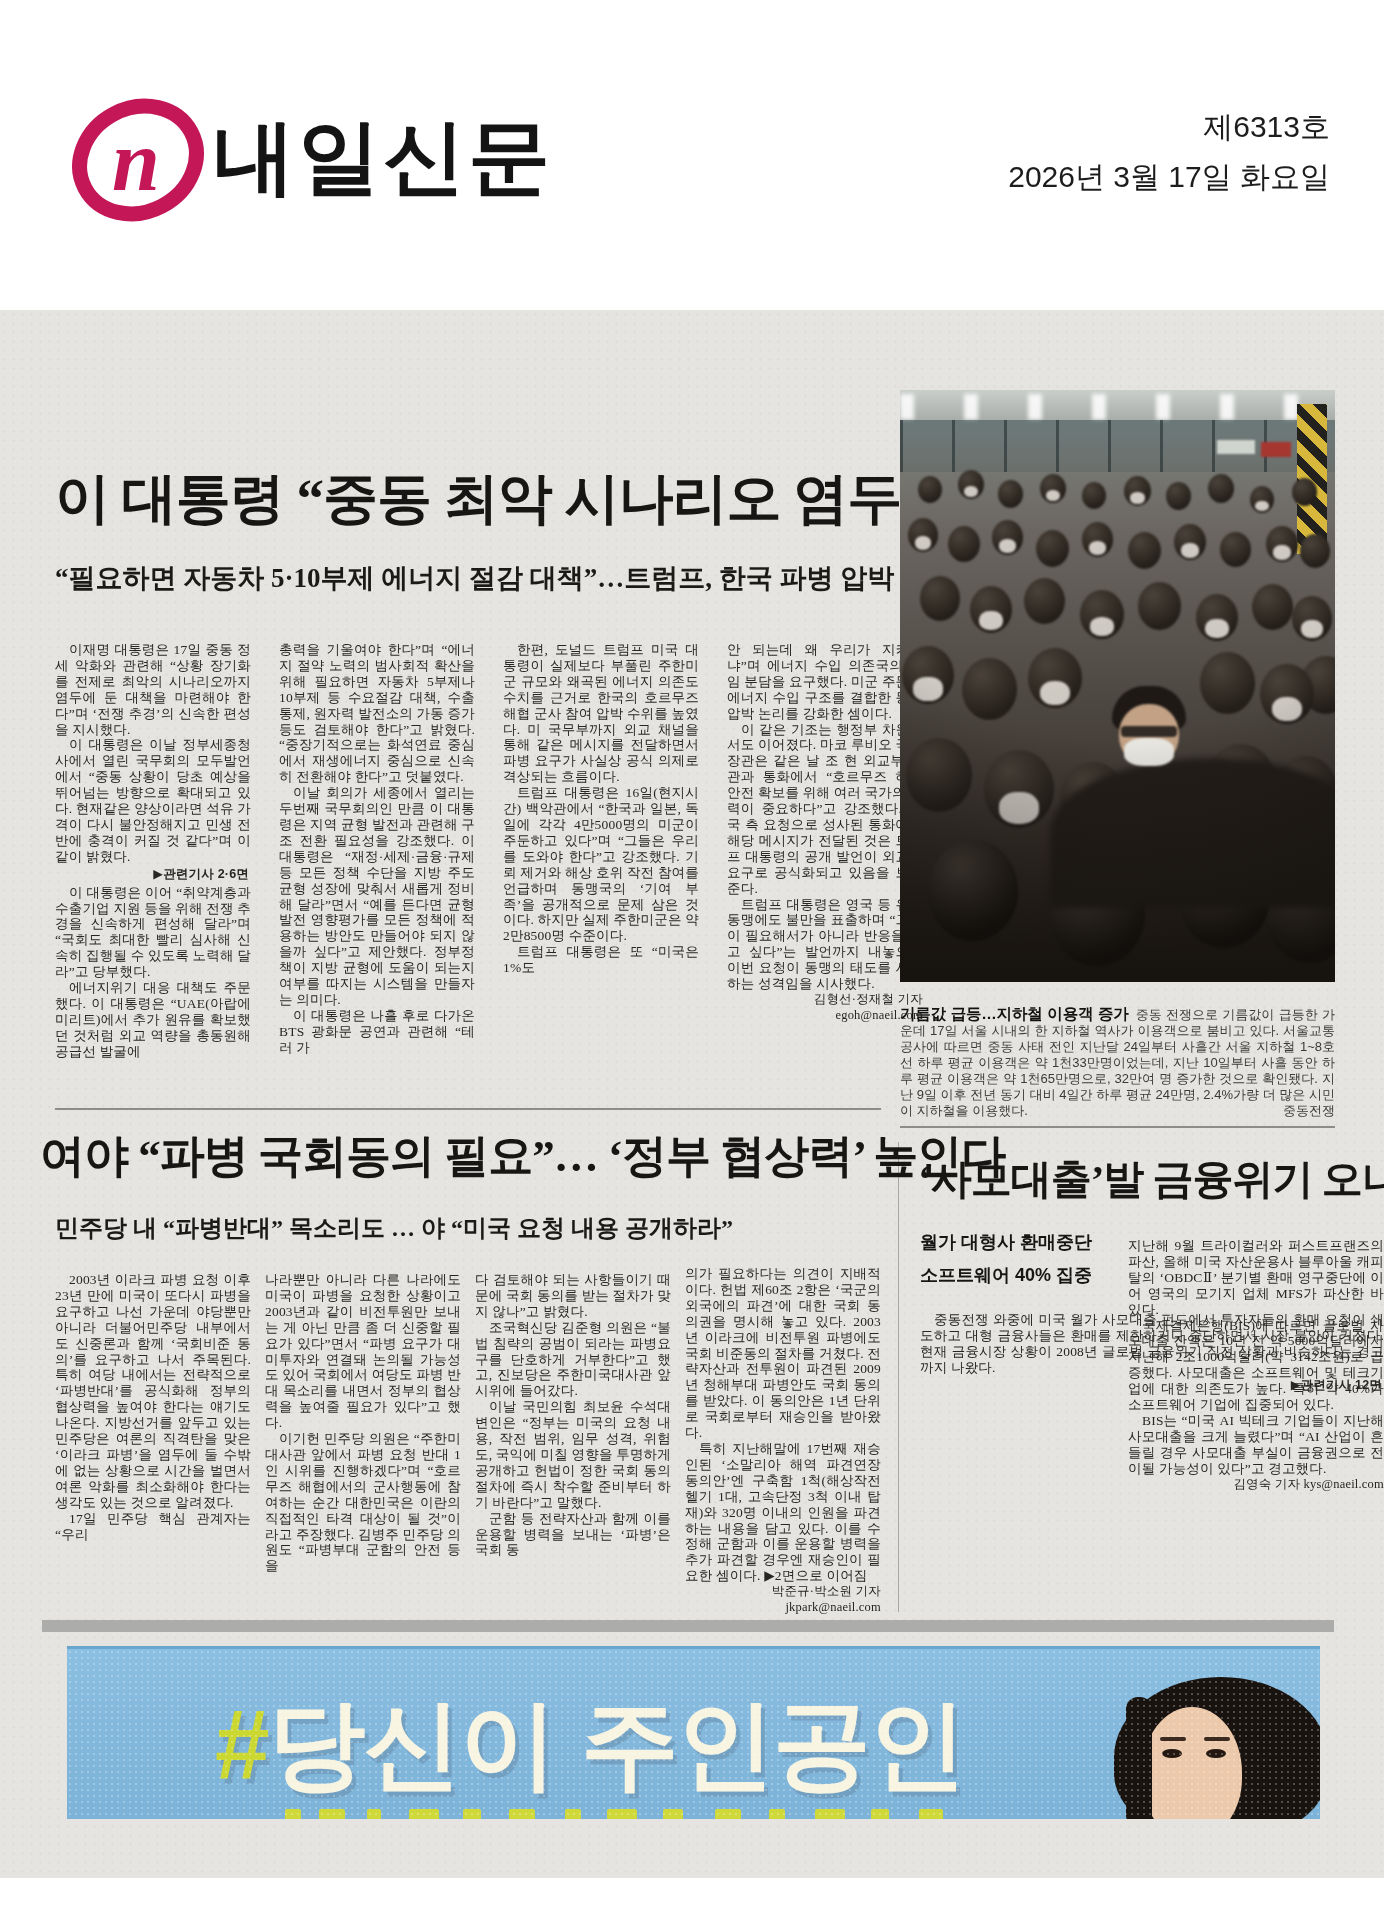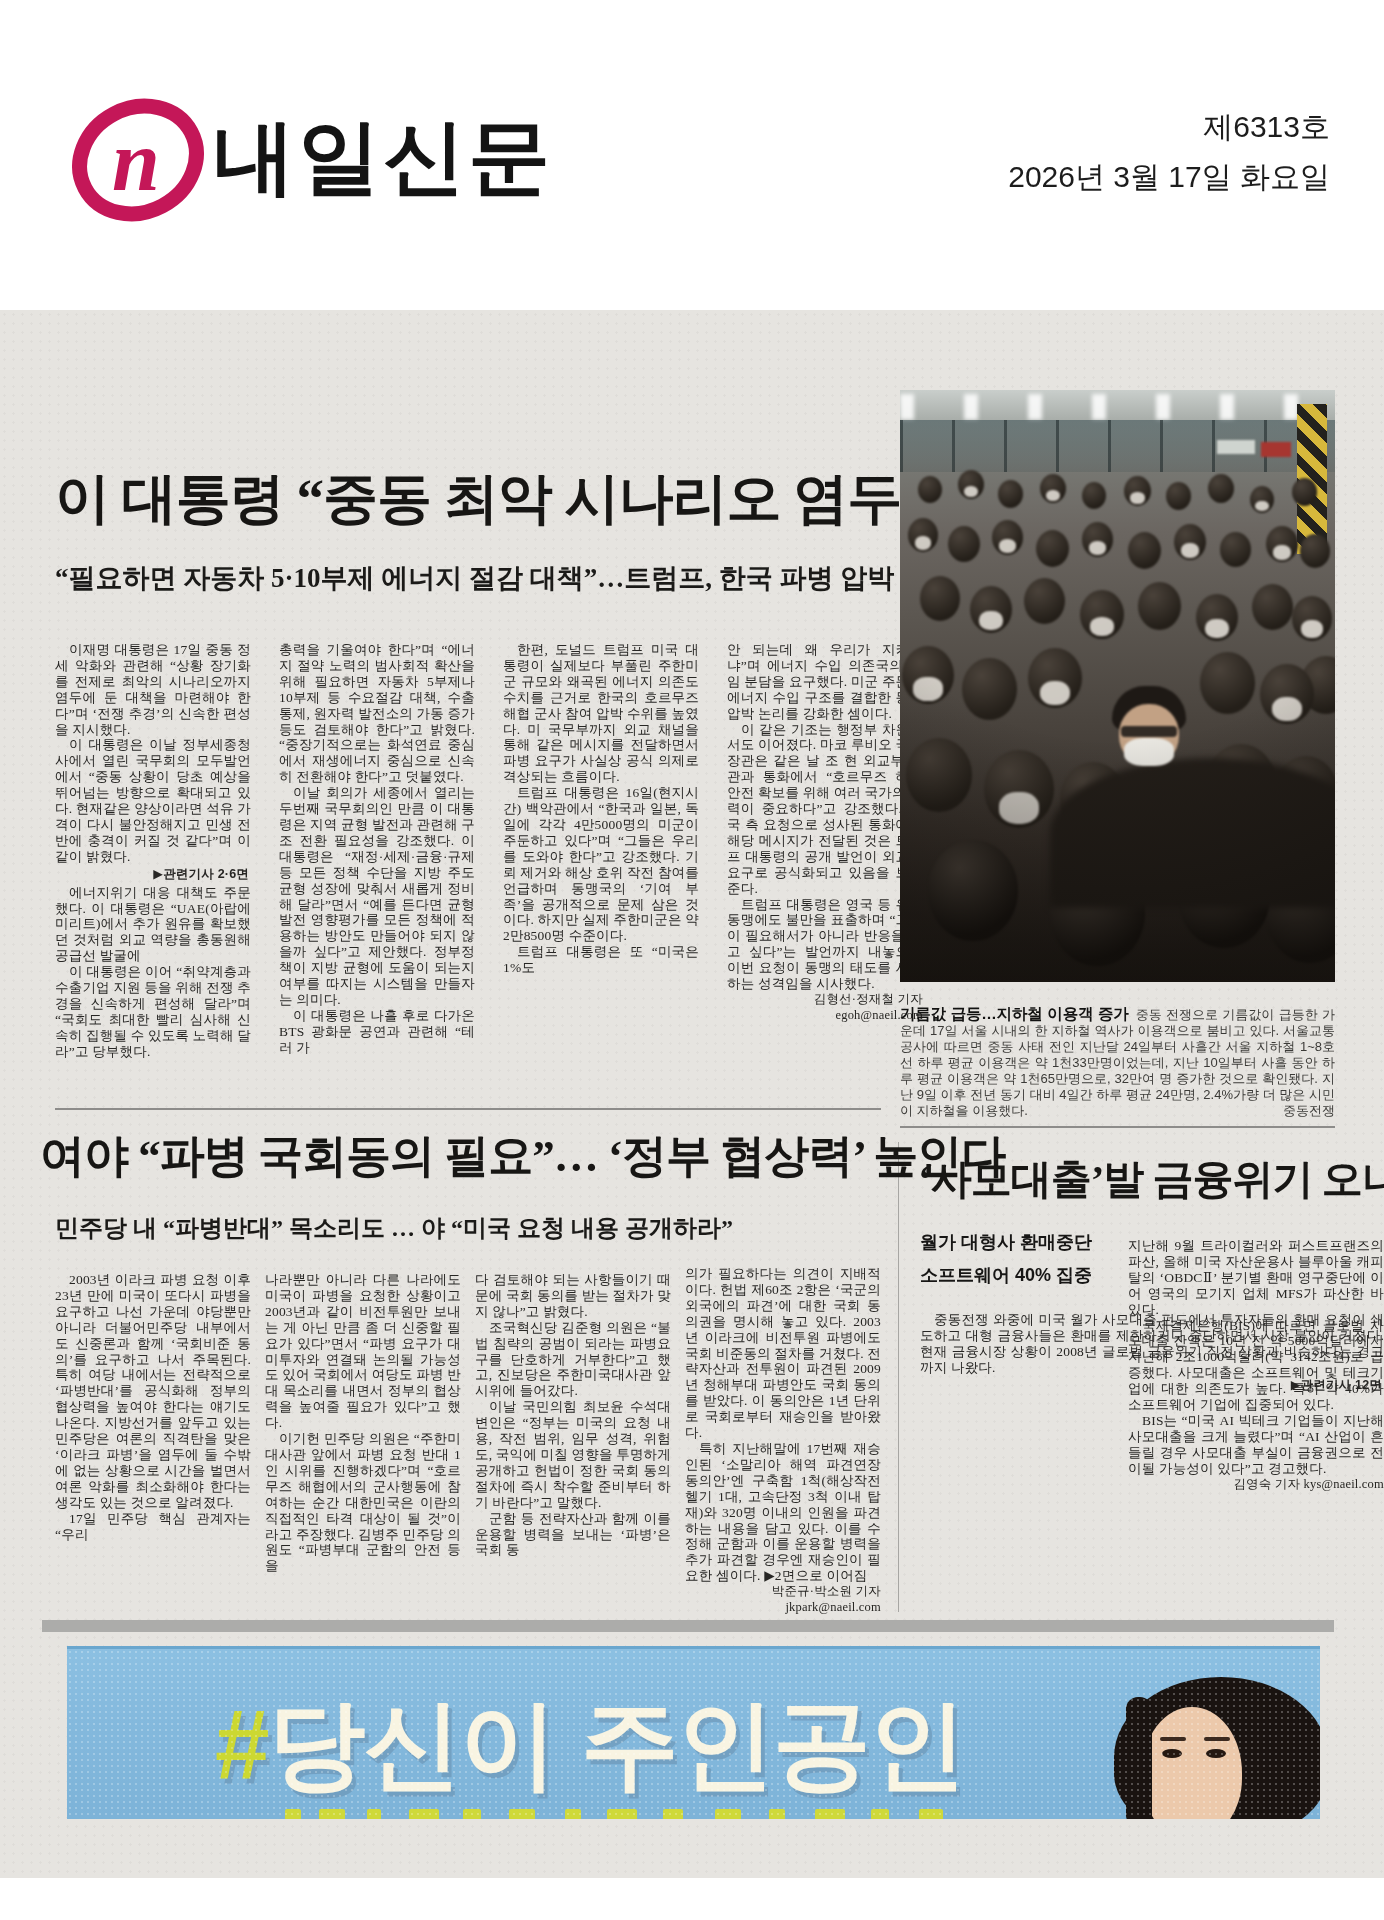--- a/index.html
+++ b/index.html
@@ -114,22 +114,22 @@
   <div class="paper-bg"></div>
 
   <div class="h-serif a1-headline">이 대통령 “중동 최악 시나리오 염두”</div>
   <div class="h-serif a1-subhead">“필요하면 자동차 5·10부제 에너지 절감 대책”…트럼프, 한국 파병 압박 전면화</div>
 
   <div class="a1-cols">
     <div class="bodycol">
         <p>이재명 대통령은 17일 중동 정세 악화와 관련해 “상황 장기화를 전제로 최악의 시나리오까지 염두에 둔 대책을 마련해야 한다”며 ‘전쟁 추경’의 신속한 편성을 지시했다.</p>
         <p>이 대통령은 이날 정부세종청사에서 열린 국무회의 모두발언에서 “중동 상황이 당초 예상을 뛰어넘는 방향으로 확대되고 있다. 현재같은 양상이라면 석유 가격이 다시 불안정해지고 민생 전반에 충격이 커질 것 같다”며 이같이 밝혔다.</p>
         <p class="rel">▶관련기사 2·6면</p>
+        <p>이 대통령은 이어 “취약계층과 수출기업 지원 등을 위해 전쟁 추경을 신속하게 편성해 달라”며 “국회도 최대한 빨리 심사해 신속히 집행될 수 있도록 노력해 달라”고 당부했다.</p>
         <p>에너지위기 대응 대책도 주문했다. 이 대통령은 “UAE(아랍에미리트)에서 추가 원유를 확보했던 것처럼 외교 역량을 총동원해 공급선 발굴에</p>
-        <p>이 대통령은 이어 “취약계층과 수출기업 지원 등을 위해 전쟁 추경을 신속하게 편성해 달라”며 “국회도 최대한 빨리 심사해 신속히 집행될 수 있도록 노력해 달라”고 당부했다.</p>
       </div>
     <div class="bodycol">
         <p class="noind">총력을 기울여야 한다”며 “에너지 절약 노력의 범사회적 확산을 위해 필요하면 자동차 5부제나 10부제 등 수요절감 대책, 수출통제, 원자력 발전소의 가동 증가 등도 검토해야 한다”고 밝혔다. “중장기적으로는 화석연료 중심에서 재생에너지 중심으로 신속히 전환해야 한다”고 덧붙였다.</p>
         <p>이날 회의가 세종에서 열리는 두번째 국무회의인 만큼 이 대통령은 지역 균형 발전과 관련해 구조 전환 필요성을 강조했다. 이 대통령은 “재정·세제·금융·규제 등 모든 정책 수단을 지방 주도 균형 성장에 맞춰서 새롭게 정비해 달라”면서 “예를 든다면 균형발전 영향평가를 모든 정책에 적용하는 방안도 만들어야 되지 않을까 싶다”고 제안했다. 정부정책이 지방 균형에 도움이 되는지 여부를 따지는 시스템을 만들자는 의미다.</p>
         <p>이 대통령은 나흘 후로 다가온 BTS 광화문 공연과 관련해 “테러 가</p>
       </div>
     <div class="bodycol">
         <p>한편, 도널드 트럼프 미국 대통령이 실제보다 부풀린 주한미군 규모와 왜곡된 에너지 의존도 수치를 근거로 한국의 호르무즈 해협 군사 참여 압박 수위를 높였다. 미 국무부까지 외교 채널을 통해 같은 메시지를 전달하면서 파병 요구가 사실상 공식 의제로 격상되는 흐름이다.</p>
         <p>트럼프 대통령은 16일(현지시간) 백악관에서 “한국과 일본, 독일에 각각 4만5000명의 미군이 주둔하고 있다”며 “그들은 우리를 도와야 한다”고 강조했다. 기뢰 제거와 해상 호위 작전 참여를 언급하며 동맹국의 ‘기여 부족’을 공개적으로 문제 삼은 것이다. 하지만 실제 주한미군은 약 2만8500명 수준이다.</p>
         <p>트럼프 대통령은 또 “미국은 1%도</p>

